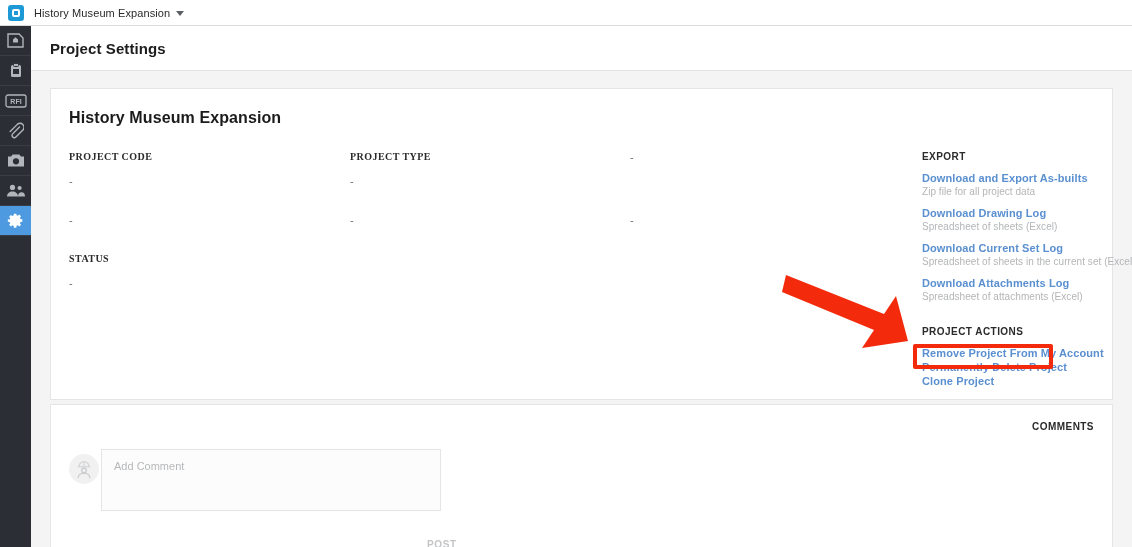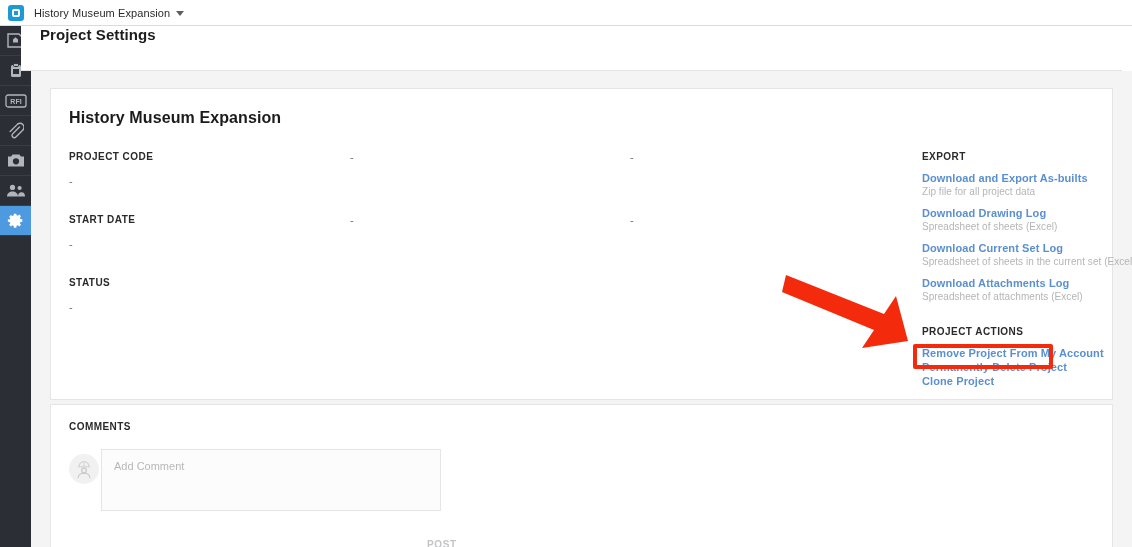--- a/index.html
+++ b/index.html
@@ -52,25 +52,25 @@
   .rail-item {
     width: 31px; height: 30px;
     display: flex; align-items: center; justify-content: center;
     border-bottom: 1px solid #3a3e44;
   }
   .rail-item.active { background: #4d9ae0; }
   .rail-item svg { display: block; }
 
   
   .page-header {
-    position: absolute; top: 26px; left: 21px;
+    position: absolute; top: 26px; left: 31px;
     width: 1101px; height: 45px;
     background: #ffffff;
     border-bottom: 1px solid #e2e4e6;
-    display: flex; 
+    display: flex; align-items: center;
   }
   .page-title {
     font-size: 15px; font-weight: bold; color: #1d1d1d;
     margin-left: 19px; letter-spacing: .1px;
   }
 
   
   .content {
     position: absolute; top: 71px; left: 31px;
     width: 1101px; height: 476px;
@@ -92,21 +92,21 @@
   }
 
   .fields {
     display: grid;
     grid-template-columns: 281px 280px 291px;
     row-gap: 27px;
     width: 852px;
   }
   .field-label {
     font-size: 10px; font-weight: bold; color: #2a2a2a;
-    letter-spacing: .45px; margin-bottom: 13px;
+    letter-spacing: .45px; margin-bottom: 13px; font-family: Liberation Serif, serif;
   }
   .field-value {
     font-size: 11px; color: #6a6d70;
   }
 
   
   .right-panel {
     position: absolute; top: 62px; left: 871px; width: 215px;
   }
   .panel-heading {
@@ -123,21 +123,21 @@
   .sublabel {
     display: block; font-size: 10px; color: #b3b5b7;
     line-height: 14px; letter-spacing: .05px;
   }
   .actions { margin-top: 22px; }
   .action-row { line-height: 18px; }
 
   
   .comments-heading {
     font-size: 10px; font-weight: bold; color: #2a2a2a;
-    letter-spacing: .45px; margin-bottom: 17px;
+    letter-spacing: .45px; margin-bottom: 17px; text-align: right;
   }
   .comment-row { display: flex; align-items: flex-start; gap: 2px; }
   .avatar {
     width: 30px; height: 30px; border-radius: 50%;
     background: #f1f1f2; flex: 0 0 auto;
     display: flex; align-items: center; justify-content: center;
     margin-top: 5px;
   }
   .comment-box {
     width: 340px; height: 62px;
@@ -263,28 +263,28 @@
     <div class="card details">
 
       <div class="project-name">History Museum Expansion</div>
 
       <div class="fields">
         <div>
           <div class="field-label">PROJECT CODE</div>
           <div class="field-value">-</div>
         </div>
         <div>
-          <div class="field-value">-</div>
-        </div>
-        <div>
-          <div class="field-value">-</div>
-        </div>
-
-        <div>
-          <div class="field-label">START DATE</div>
+          <div class="field-label">PROJECT TYPE</div>
+          <div class="field-value">-</div>
+        </div>
+        <div>
+          <div class="field-value">-</div>
+        </div>
+
+        <div>
           <div class="field-value">-</div>
         </div>
         <div>
           <div class="field-value">-</div>
         </div>
         <div>
           <div class="field-value">-</div>
         </div>
 
         <div>

